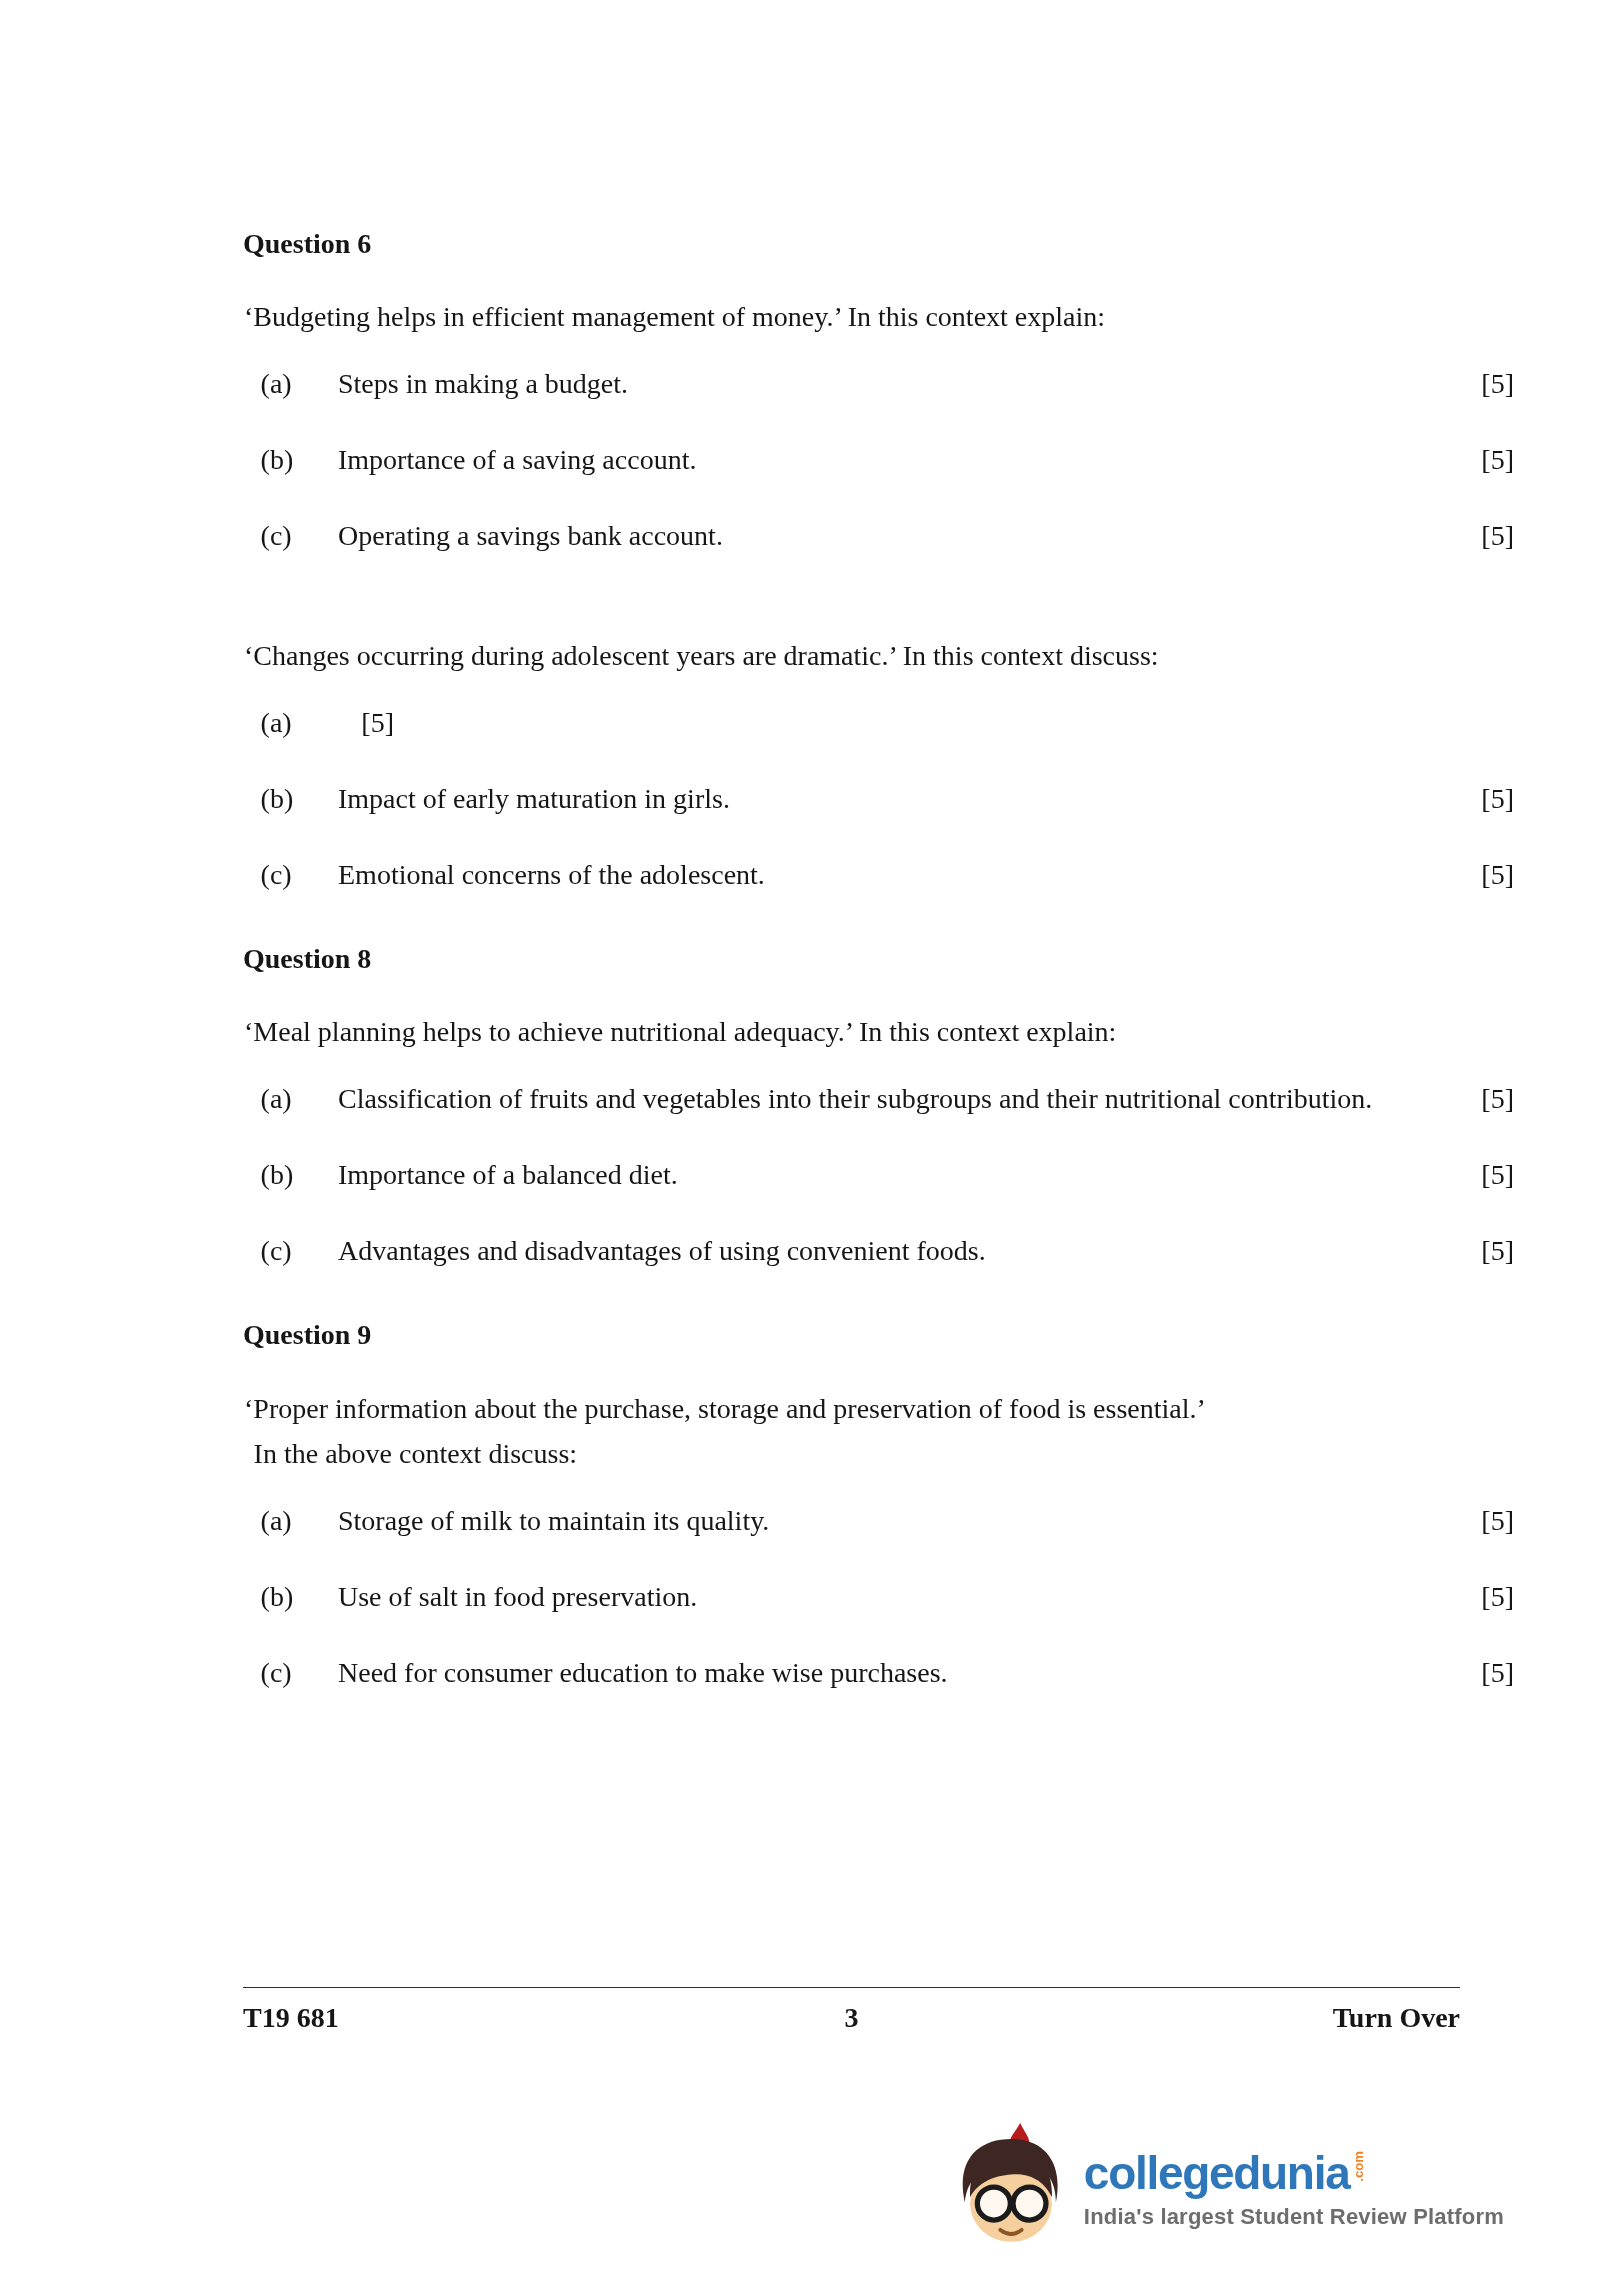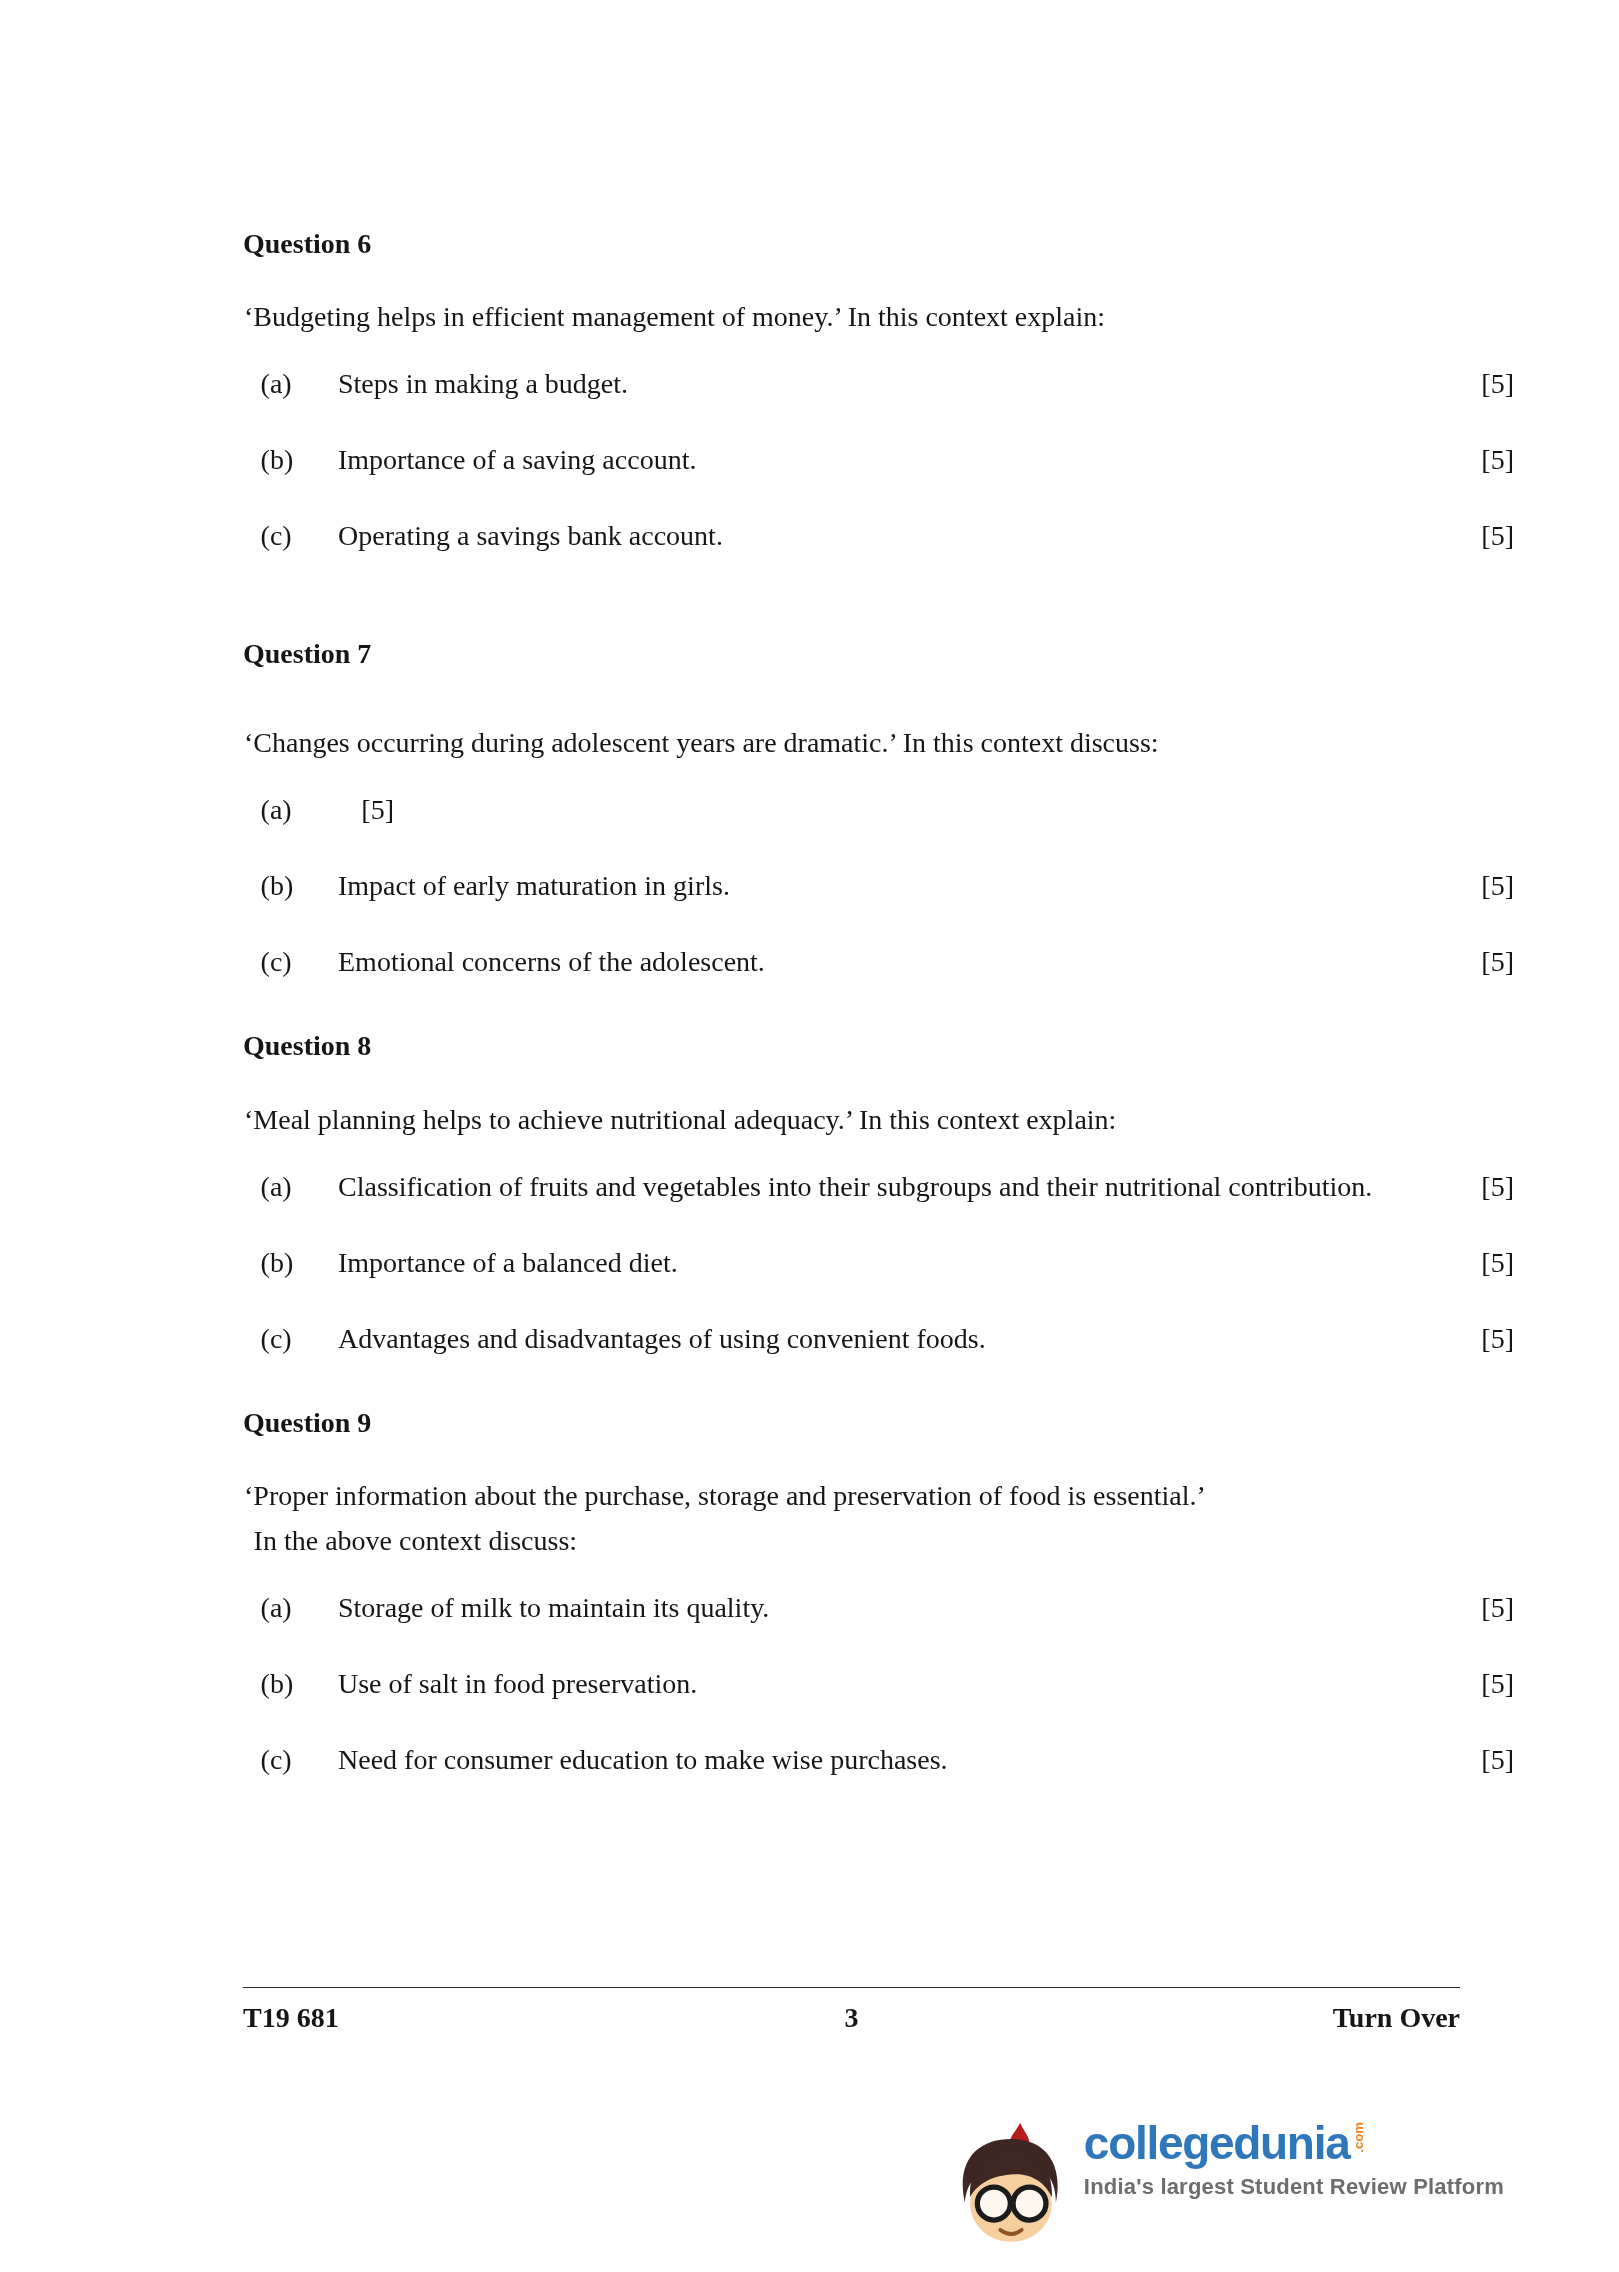--- a/index.html
+++ b/index.html
@@ -44,21 +44,21 @@
     font-weight: bold;
   }
   .footer .f-left  { flex: 1; text-align: left; }
   .footer .f-center{ flex: 1; text-align: center; }
   .footer .f-right { flex: 1; text-align: right; }
   .logo {
     position: absolute;
     right: 16px;
     bottom: 7px;
     display: flex;
-    align-items: flex-start;
+    align-items: center;
     gap: 7px;
     font-family: "Liberation Sans", sans-serif;
   }
   .mascot svg { display: block; }
   .logo-text { display: flex; flex-direction: column; padding-bottom: 7px; }
   .brand-row { display: flex; align-items: flex-start; }
   .brand {
     font-size: 46px;
     font-weight: bold;
     color: var(--brand, #2e77bb);
@@ -103,21 +103,20 @@
         <span class="part-marks">[5]</span>
       </div>
       <div class="part">
         <span class="part-label">(c)</span>
         <span class="part-text">Operating a savings bank account.</span>
         <span class="part-marks">[5]</span>
       </div>
     </div>
 
     <div class="question">
-      <div class="q-title mb-lg">Question 7</div>
       <div class="q-intro">‘Changes occurring during adolescent years are dramatic.’ In this context discuss:</div>
       <div class="part">
         <span class="part-label">(a)</span>
         <span class="part-marks">[5]</span>
       </div>
       <div class="part">
         <span class="part-label">(b)</span>
         <span class="part-text">Impact of early maturation in girls.</span>
         <span class="part-marks">[5]</span>
       </div>

